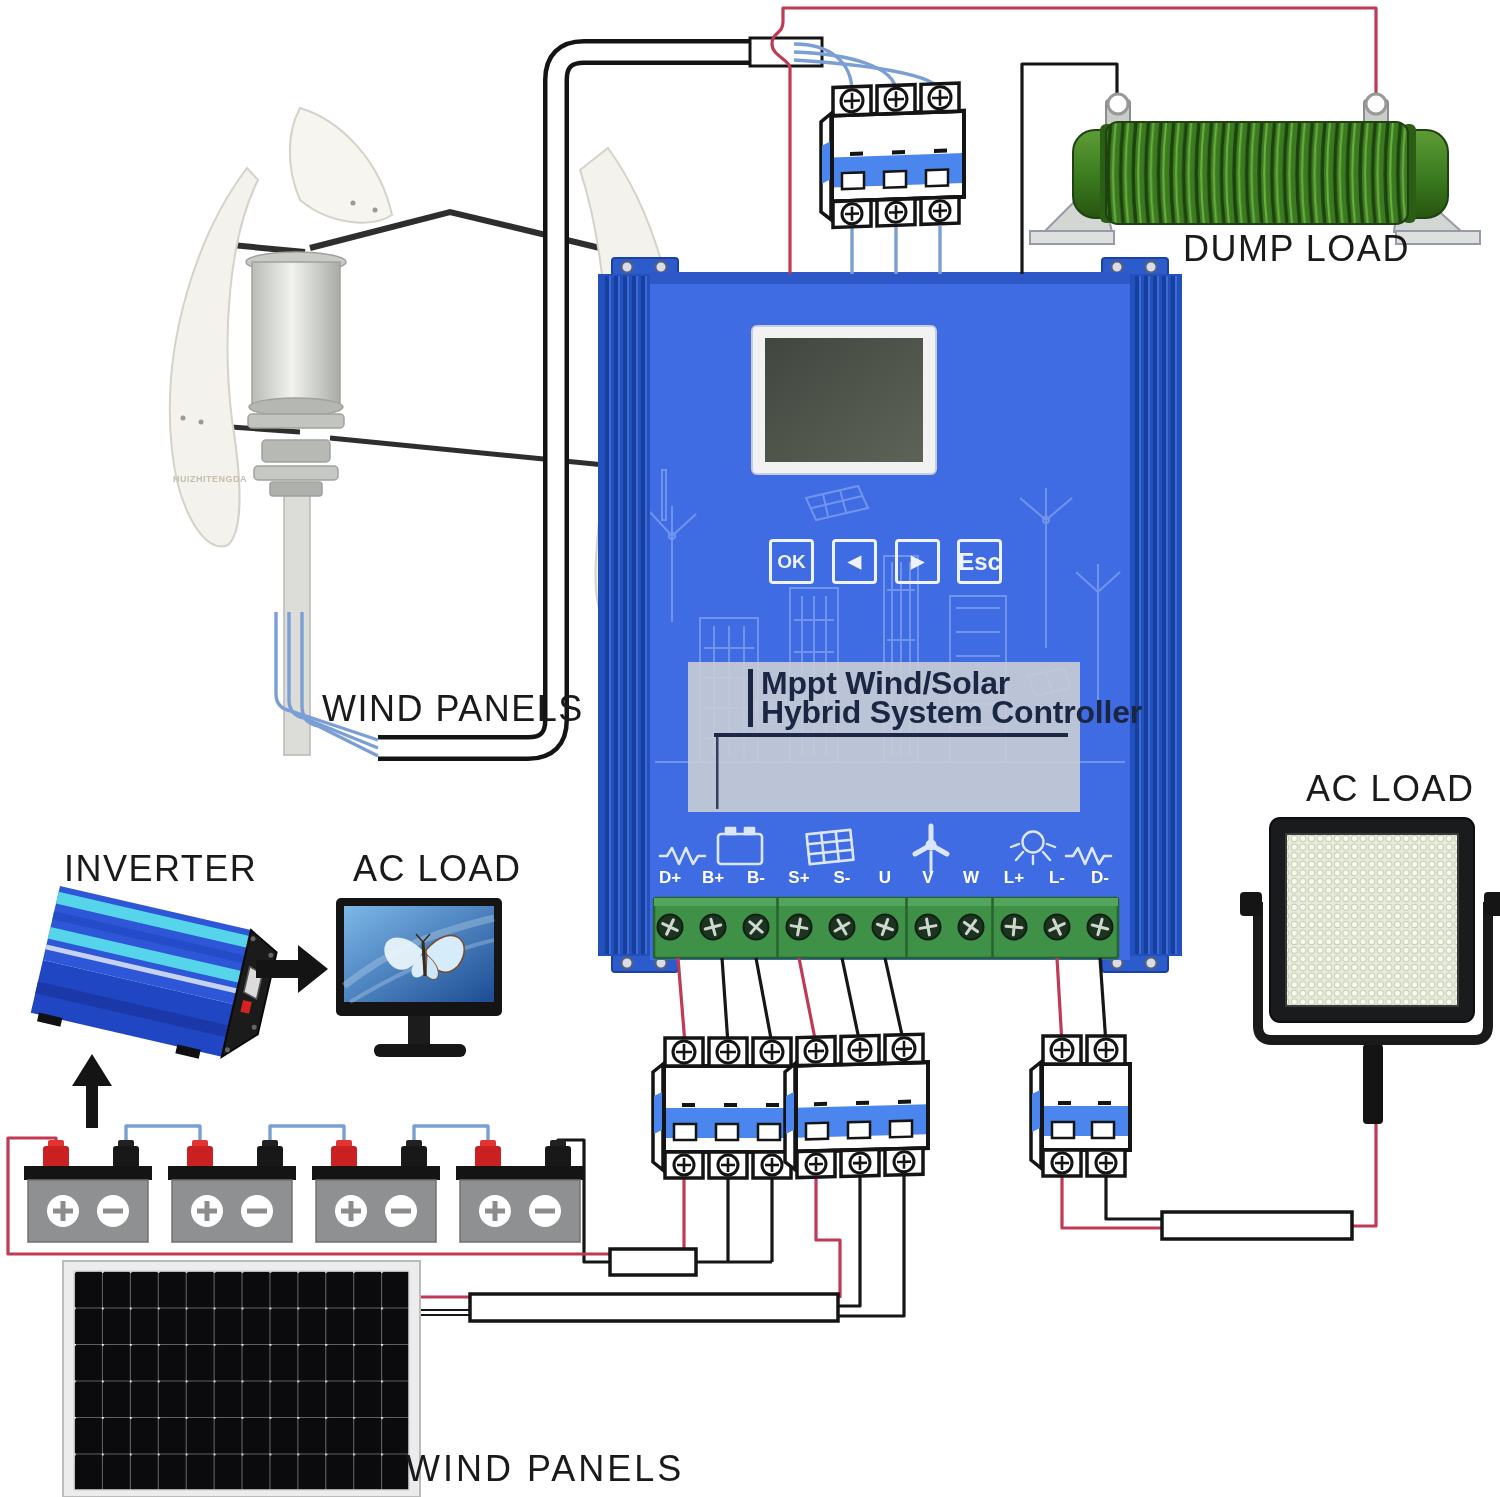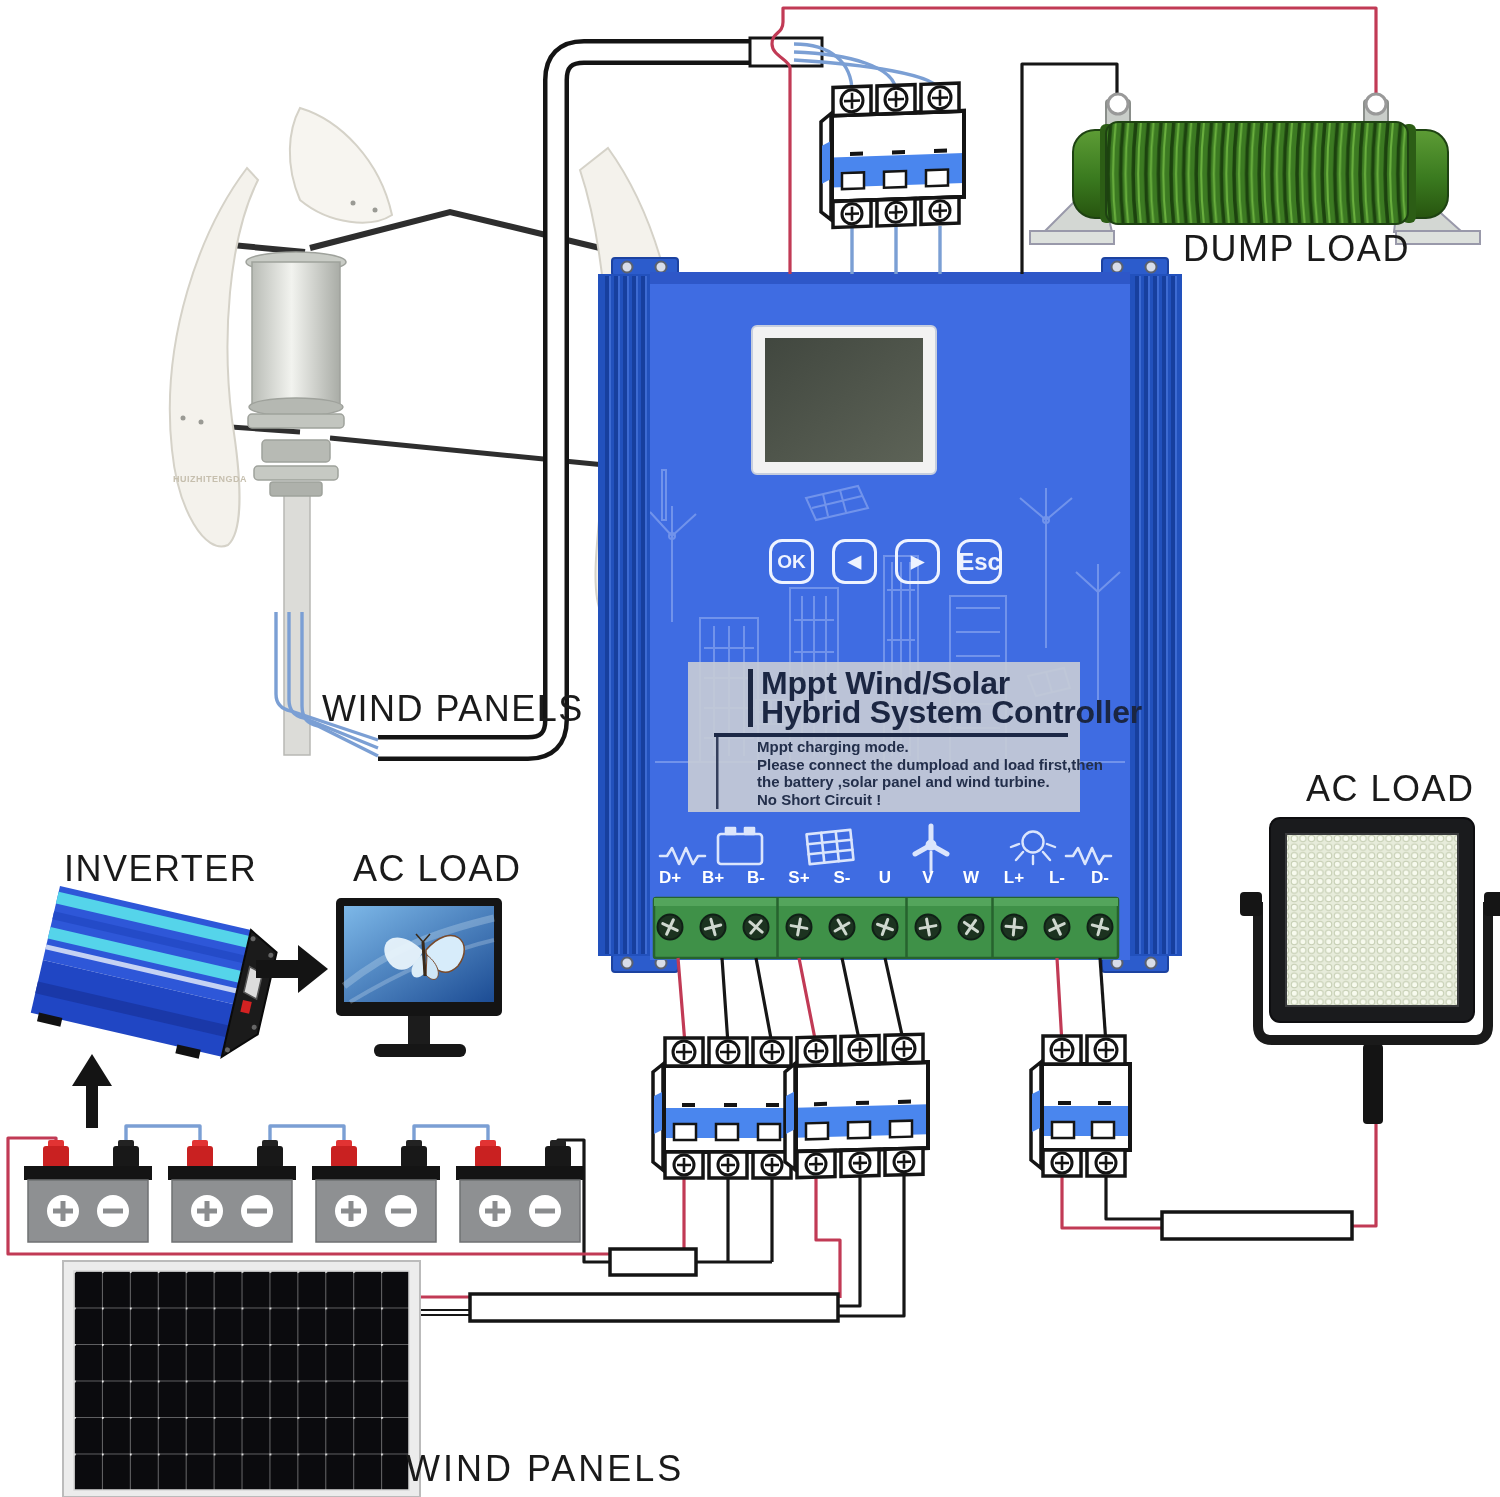--- a/index.html
+++ b/index.html
@@ -2,21 +2,21 @@
 <html><head>
 <meta charset="utf-8">
 <style>
   html,body{margin:0;padding:0;background:#fff;}
   #canvas{position:relative;width:1500px;height:1497px;background:#ffffff;
           font-family:"Liberation Sans",sans-serif;overflow:hidden;}
   #art{position:absolute;left:0;top:0;}
   .lbl{position:absolute;font-size:36px;color:#1a1a1a;letter-spacing:1.5px;white-space:nowrap;}
   .tlbl{position:absolute;width:36px;margin-left:-18px;text-align:center;
         font-weight:bold;font-size:17px;color:#ffffff;}
-  .ctl-btn{position:absolute;width:45px;height:45px;border:3.5px solid #eef3ff;border-radius:13px;
+  .ctl-btn{position:absolute;width:45px;height:45px;border:3.5px solid #eef3ff;border-radius:4px;
            color:#eef3ff;display:flex;align-items:center;justify-content:center;
            font-weight:bold;font-size:19px;box-sizing:border-box;}
   .ctl-title{position:absolute;left:748px;top:669px;border-left:5px solid #1b2642;padding-left:8px;
              font-size:32px;font-weight:bold;line-height:29px;color:#1b2642;letter-spacing:-0.2px;white-space:nowrap;}
   .ctl-notes{position:absolute;left:757px;top:738px;width:330px;font-size:15px;font-weight:bold;
              line-height:17.6px;color:#232f4b;white-space:nowrap;}
   .brand{position:absolute;left:173px;top:474px;font-size:9px;font-weight:bold;color:#c6bfae;letter-spacing:.5px;}
 </style>
 </head>
 <body>
@@ -453,26 +453,20 @@
 
 <div class="ctl-btn" style="left:769px;top:539px">OK</div>
 <div class="ctl-btn" style="left:832px;top:539px;font-size:17px">◀</div>
 <div class="ctl-btn" style="left:895px;top:539px;font-size:17px">▶</div>
 <div class="ctl-btn" style="left:957px;top:539px;font-size:24px">Esc</div>
 
 <div class="ctl-title">
   <div>Mppt Wind/Solar</div>
   <div>Hybrid System Controller</div>
 </div>
-<div class="ctl-notes">
-  <div>Mppt charging mode.</div>
-  <div>Please connect the dumpload and load first,then</div>
-  <div>the battery ,solar panel and wind turbine.</div>
-  <div>No Short Circuit !</div>
-</div>
 
 <div class="tlbl" style="left:670px;top:868px">D+</div>
 <div class="tlbl" style="left:713px;top:868px">B+</div>
 <div class="tlbl" style="left:756px;top:868px">B-</div>
 <div class="tlbl" style="left:799px;top:868px">S+</div>
 <div class="tlbl" style="left:842px;top:868px">S-</div>
 <div class="tlbl" style="left:885px;top:868px">U</div>
 <div class="tlbl" style="left:928px;top:868px">V</div>
 <div class="tlbl" style="left:971px;top:868px">W</div>
 <div class="tlbl" style="left:1014px;top:868px">L+</div>

